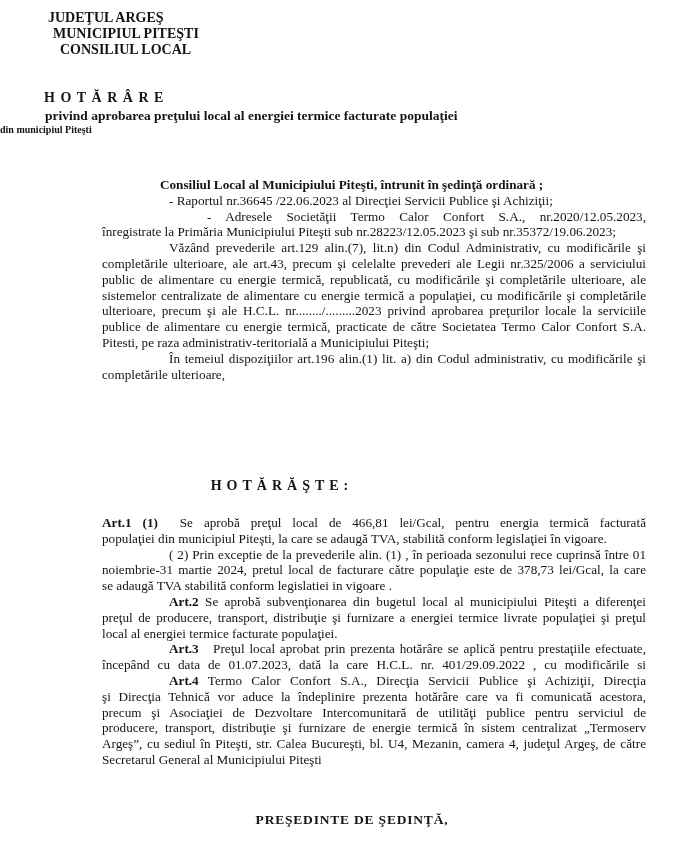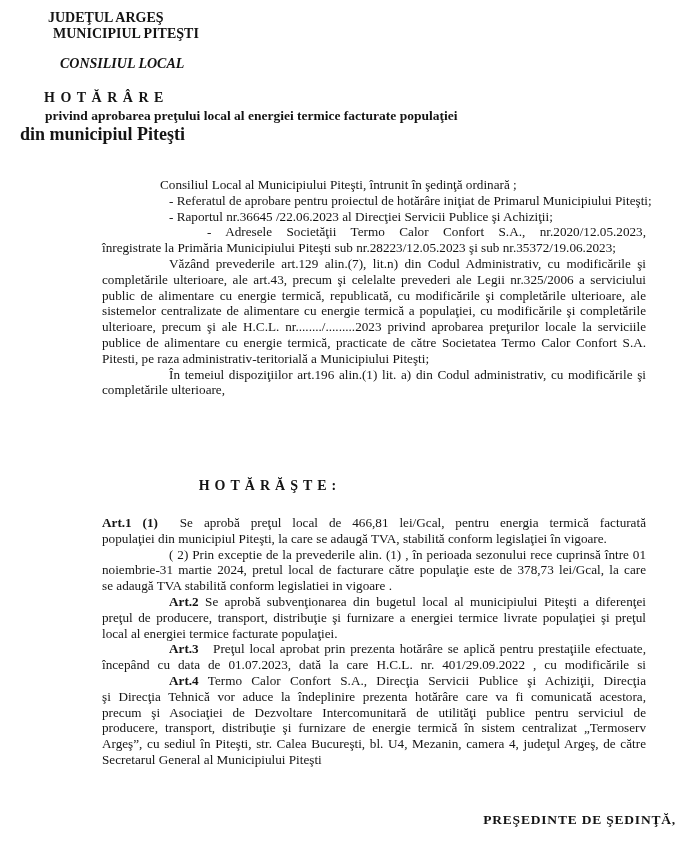--- a/index.html
+++ b/index.html
@@ -4,51 +4,50 @@
 <style>
   html, body { margin: 0; padding: 0; background: #ffffff; }
   body {
     width: 676px; height: 844px; overflow: hidden; position: relative;
     font-family: "Liberation Serif", "DejaVu Serif", serif;
     color: #141414;
   }
   .hdr { position: absolute; font-weight: bold; font-size: 14px; line-height: 16px; }
   .hdr1 { left: 48px; top: 10px; }
   .hdr2 { left: 53px; top: 26px; }
-  .hdr3 { left: 60px; top: 56px; font-style: italic; }
+  .hdr3 { left: 60px; top: 42px; }
   .title { position: absolute; left: 0; width: 676px; font-weight: bold; }
   .t1 { top: 90px; font-size: 14px; letter-spacing: 5.5px; padding-left: 44px; box-sizing: border-box; }
   .t2 { top: 108px; font-size: 13.5px; padding-left: 45px; box-sizing: border-box; }
-  .t3 { top: 124px; font-size: 18px; padding-left: 20px; box-sizing: border-box; }
+  .t3 { top: 124px; font-size: 10px; box-sizing: border-box; }
   .body {
     position: absolute; left: 102px; width: 544px; font-size: 13.2px; line-height: 15.8px;
   }
   .line { white-space: nowrap; height: 15.8px; display: block; }
   .just { text-align: justify; text-align-last: justify; white-space: normal; overflow: hidden; }
-  .indent { padding-left: 58px; }
+  .indent { padding-left: 58px; font-weight: bold; }
   b { font-weight: bold; }
-  .decide { position: absolute; left: 0; width: 540px; text-align: center; top: 478px; font-weight: bold; font-size: 14px; letter-spacing: 5px; box-sizing: border-box; }
-  .pres { position: absolute; left: 0; width: 676px; text-align: right; top: 812px; font-weight: bold; font-size: 13.5px; letter-spacing: 0.8px; padding-left: 28px; box-sizing: border-box; }
+  .decide { position: absolute; left: 12px; width: 540px; text-align: center; top: 478px; font-weight: bold; font-size: 14px; letter-spacing: 5px; box-sizing: border-box; }
+  .pres { position: absolute; left: 0; width: 676px; text-align: center; top: 812px; font-weight: bold; font-size: 13.5px; letter-spacing: 0.8px; padding-left: 28px; box-sizing: border-box; }
 </style>
 </head>
 <body>
 
 <div>
   <div class="hdr hdr1">JUDEŢUL ARGEŞ</div>
   <div class="hdr hdr2">MUNICIPIUL PITEŞTI</div>
   <div class="hdr hdr3">CONSILIUL LOCAL</div>
 </div>
 
 <div class="title t1">HOTĂRÂRE</div>
 <div class="title t2">privind aprobarea preţului local al energiei termice facturate populaţiei</div>
 <div class="title t3">din  municipiul  Piteşti</div>
 
 <div class="body" style="top:177px;">
   <span class="line indent" style="padding-left:58px">Consiliul Local al Municipiului Piteşti, întrunit în şedinţă ordinară ;</span>
-  <span class="line" style="padding-left:67px">- Referatul de aprobare pentru proiectul de hotărâre iniţiat de Primarul Municipiului Piteşti;</span>
   <span class="line" style="padding-left:67px">- Raportul nr.36645 /22.06.2023 al Direcţiei  Servicii Publice şi Achiziţii;</span>
   <span class="line just" style="margin-left:105px">- Adresele Societăţii Termo Calor Confort S.A., nr.2020/12.05.2023, nr.2993/19.06.2023</span>
   <span class="line">înregistrate la Primăria Municipiului  Piteşti  sub nr.28223/12.05.2023 şi sub nr.35372/19.06.2023;</span>
   <span class="line just" style="margin-left:67px">Văzând  prevederile  art.129 alin.(7), lit.n) din Codul Administrativ, cu  modificările şi</span>
   <span class="line just">completările  ulterioare, ale art.43, precum şi celelalte prevederi ale Legii nr.325/2006  a serviciului</span>
   <span class="line just">public de alimentare cu energie termică, republicată, cu modificările şi completările ulterioare, ale</span>
   <span class="line just">sistemelor centralizate de alimentare cu energie termică a populaţiei, cu modificările şi completările</span>
   <span class="line just">ulterioare, precum şi ale H.C.L. nr......../.........2023 privind aprobarea preţurilor locale la serviciile</span>
   <span class="line just">publice de alimentare cu energie termică, practicate de către  Societatea Termo Calor Confort S.A.</span>
   <span class="line">Pitesti, pe raza  administrativ-teritorială  a Municipiului Piteşti;</span>

